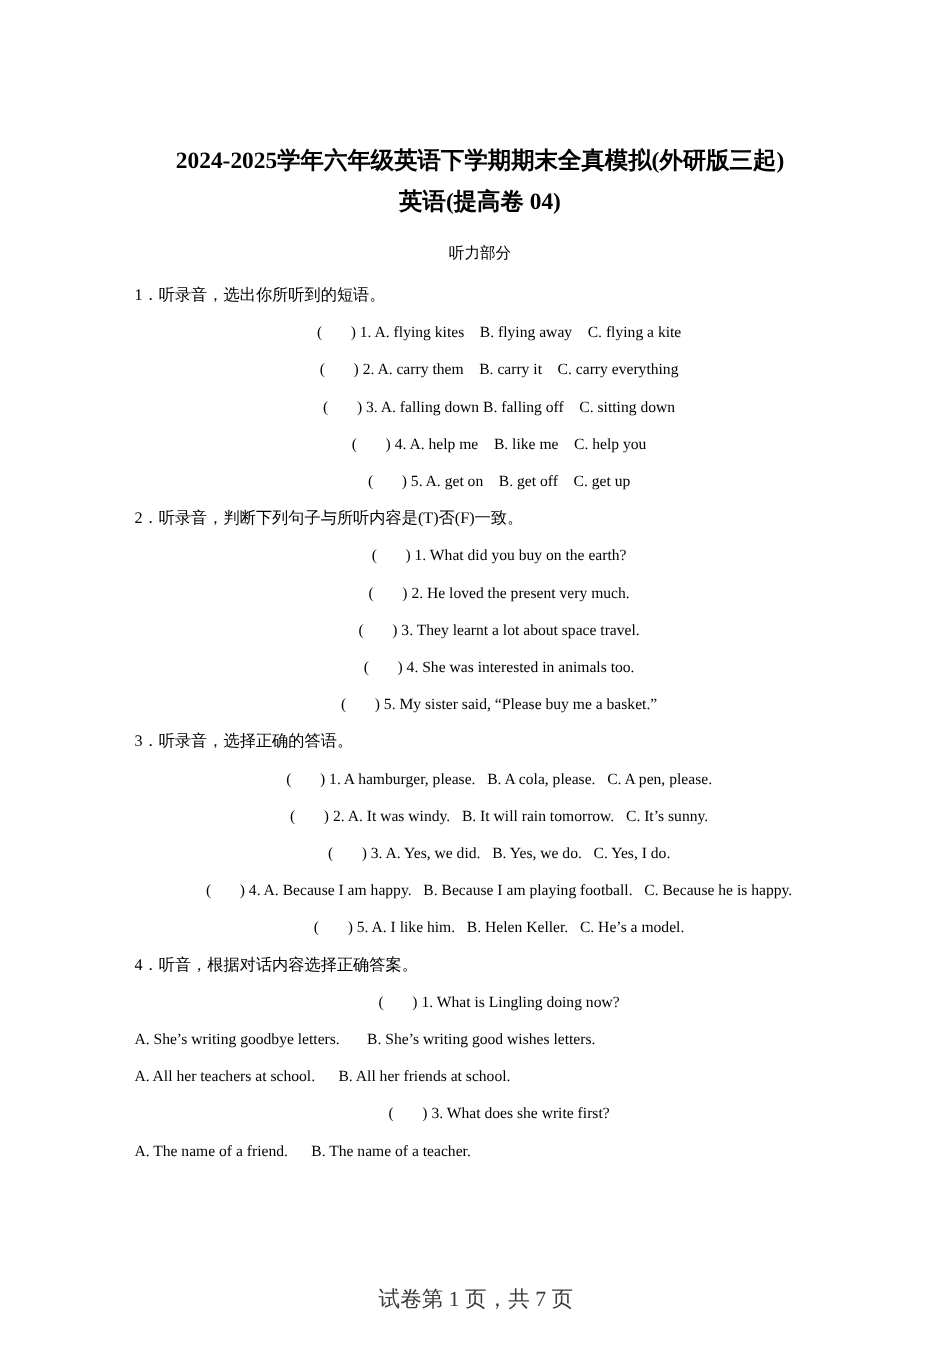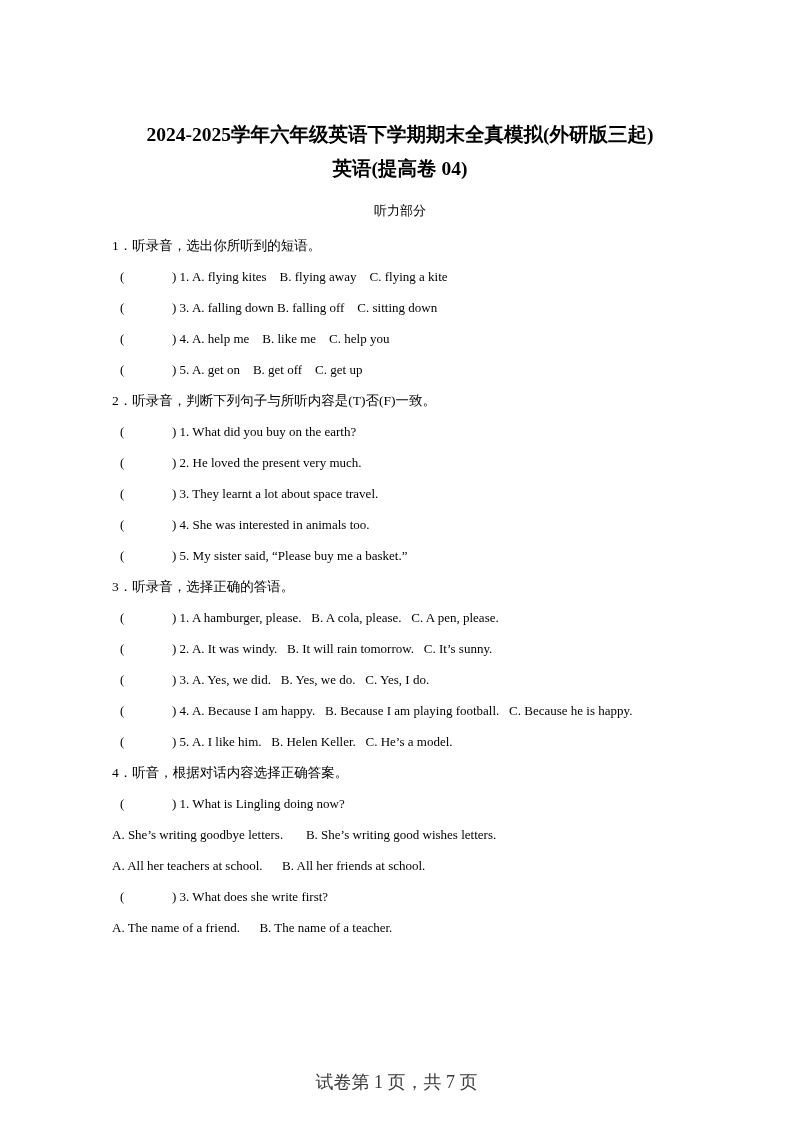--- a/index.html
+++ b/index.html
@@ -65,20 +65,21 @@
     white-space: nowrap;
   }
 
   
   .item-row {
     font-size: 13px;
     line-height: 31px;
     margin: 0;
     white-space: nowrap;
     padding-left: 8px;
+    text-align: center;
   }
   .paren-open {
     display: inline-block;
     width: 52px;
   }
   .ans-row {
     font-size: 13px;
     line-height: 31px;
     margin: 0;
     white-space: nowrap;
@@ -103,20 +104,21 @@
   <div class="content">
 
     <div class="doc-title">2024-2025学年六年级英语下学期期末全真模拟(外研版三起)</div>
     <div class="doc-title-2">英语(提高卷 04)</div>
 
     <div class="part-heading">听力部分</div>
 
     <div>
       <div class="q-heading">1．听录音，选出你所听到的短语。</div>
       <div class="item-row"><span class="paren-open">(</span><span>)</span> <span>1. A. flying kites&nbsp;&nbsp;&nbsp; B. flying away&nbsp;&nbsp;&nbsp; C. flying a kite</span></div>
+      <div class="item-row"><span class="paren-open">(</span><span>)</span> <span>2. A. carry them&nbsp;&nbsp;&nbsp; B. carry it&nbsp;&nbsp;&nbsp; C. carry everything</span></div>
       <div class="item-row"><span class="paren-open">(</span><span>)</span> <span>3. A. falling down B. falling off&nbsp;&nbsp;&nbsp; C. sitting down</span></div>
       <div class="item-row"><span class="paren-open">(</span><span>)</span> <span>4. A. help me&nbsp;&nbsp;&nbsp; B. like me&nbsp;&nbsp;&nbsp; C. help you</span></div>
       <div class="item-row"><span class="paren-open">(</span><span>)</span> <span>5. A. get on&nbsp;&nbsp;&nbsp; B. get off&nbsp;&nbsp;&nbsp; C. get up</span></div>
     </div>
 
     <div>
       <div class="q-heading">2．听录音，判断下列句子与所听内容是(T)否(F)一致。</div>
       <div class="item-row"><span class="paren-open">(</span><span>)</span> <span>1. What did you buy on the earth?</span></div>
       <div class="item-row"><span class="paren-open">(</span><span>)</span> <span>2. He loved the present very much.</span></div>
       <div class="item-row"><span class="paren-open">(</span><span>)</span> <span>3. They learnt a lot about space travel.</span></div>

